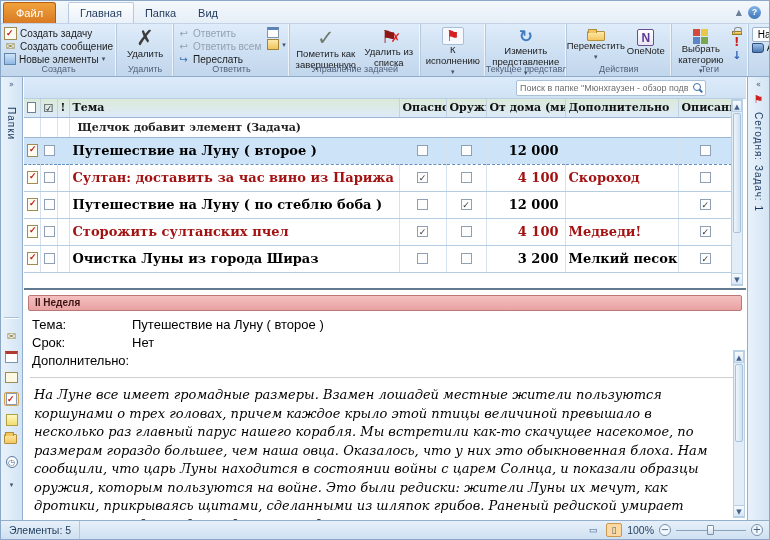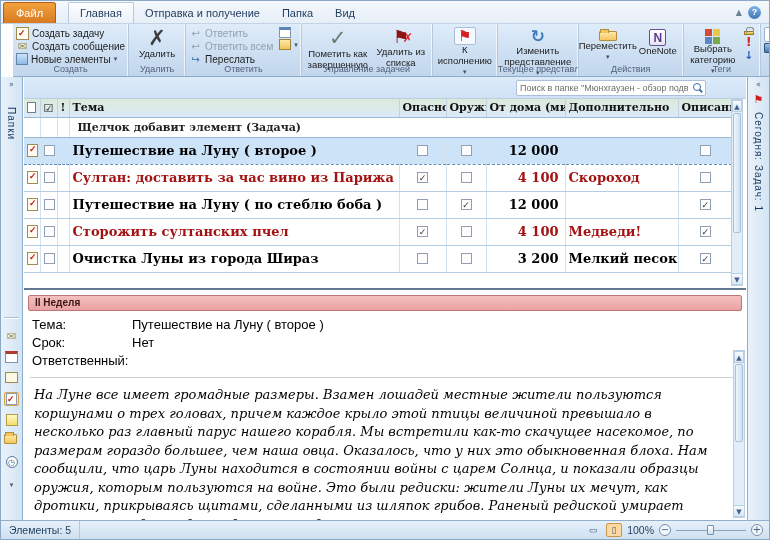--- a/index.html
+++ b/index.html
@@ -17,21 +17,21 @@
               border:1px solid #b25c14; border-bottom:none; border-radius:3px 3px 0 0; cursor:pointer; }
   .tab { height:21px; padding:0 11px; font-size:11px; color:#1e395b; display:flex; align-items:center; cursor:pointer; }
   .tab.active { background:linear-gradient(#fdfefe,#eaf1f9); border:1px solid #b9c9dd; border-bottom:none;
                 border-radius:2px 2px 0 0;margin-left:12px; }
   .tabrow-right { margin-left:auto; display:flex; align-items:center; gap:6px; padding:0 8px 4px 0; }
   .chev-up { font-size:8px; color:#6b7f95; cursor:pointer; }
   .help-btn { width:13px; height:13px; border-radius:50%; background:linear-gradient(#7fb2e8,#3f76b8);
               color:#fff; font-size:9px; font-weight:bold; text-align:center; line-height:13px; cursor:pointer; }
 
   
-  .ribbon { position:absolute; top:23px; left:12px; right:0; height:53px;
+  .ribbon { position:absolute; top:23px; left:0; right:0; height:53px;
             background:linear-gradient(#dfecfa,#c9dcf0 70%,#c2d6ec);
             border-bottom:1px solid #8fabc9; display:flex; }
   .rgroup { position:relative; padding:2px 3px 13px 3px; border-right:1px solid #b4c8de;
             box-shadow:inset -1px 0 0 rgba(255,255,255,.65); display:flex; gap:2px; }
   .rgroup-label { position:absolute; bottom:0; left:0; right:0; height:12px; text-align:center;
                   font-size:9px; color:#50617a; white-space:nowrap; overflow:hidden; }
   .stack { display:flex; flex-direction:column; justify-content:space-between; padding:1px 0; }
   .small-btn { display:flex; align-items:center; gap:3px; height:13px; font-size:10px; color:#1c1c1c;
                white-space:nowrap; cursor:pointer; }
   .small-btn.disabled { color:#93a1b1; }
@@ -172,21 +172,20 @@
                   background:linear-gradient(#fdfefe,#cfe0ef); border:1px solid #7791ad; border-radius:1px; cursor:pointer; }
 </style>
 </head>
 <body>
 
 <div class="app">
 
   <div class="tabrow">
     <div class="file-tab">Файл</div>
     <div class="tab active">Главная</div>
-    <div class="tab">Отправка и получение</div>
     <div class="tab">Папка</div>
     <div class="tab">Вид</div>
     <div class="tabrow-right">
       <span class="chev-up gl">▲</span>
       <span class="help-btn">?</span>
     </div>
   </div>
 
   <div class="ribbon">
 
@@ -524,21 +523,21 @@
       <div class="fields">
         <div class="frow">
           <span class="flabel">Тема:</span>
           <span>Путешествие на Луну ( второе )</span>
         </div>
         <div class="frow">
           <span class="flabel">Срок:</span>
           <span>Нет</span>
         </div>
         <div class="frow">
-          <span class="flabel">Ответственный:</span>
+          <span class="flabel">Дополнительно:</span>
         </div>
       </div>
       <div class="fsep"></div>
       <div class="bodytext goth-light" style="width:700px">На Луне все имеет громадные размеры. Взамен лошадей местные жители пользуются коршунами о трех головах, причем каждое крыло этой птицы величиной превышало в несколько раз главный парус нашего корабля. Мы встретили как-то скачущее насекомое, по размерам гораздо большее, чем наша овца. Оказалось, что у них это обыкновенная блоха. Нам сообщили, что царь Луны находится в состоянии войны с царем Солнца, и показали образцы оружия, которым пользуются на войне. Это были редиски: жители Луны их мечут, как дротики, прикрываясь щитами, сделанными из шляпок грибов. Раненый редиской умирает мгновенно; когда же для редисок проходит сезон, их вполне заменяет спаржа.</div>
       <div class="read-scroll">
         <div class="scroll-btn gl">▲</div>
         <div class="read-thumb"></div>
         <div class="scroll-btn gl" style="position:absolute; bottom:0; left:-1px; right:-1px">▼</div>
       </div>
     </div>

